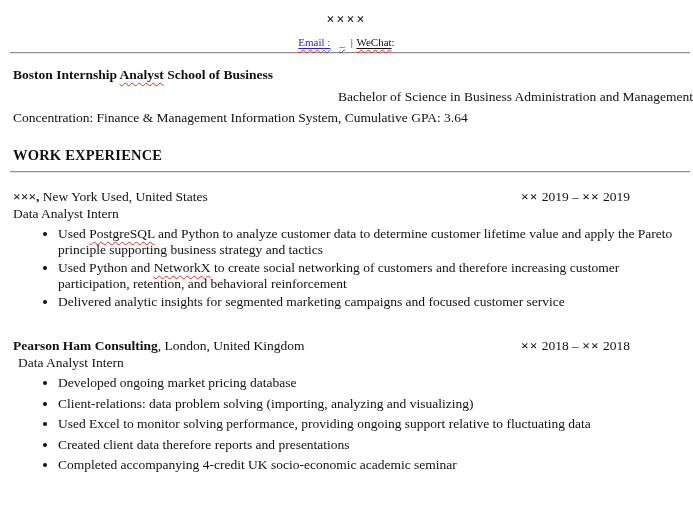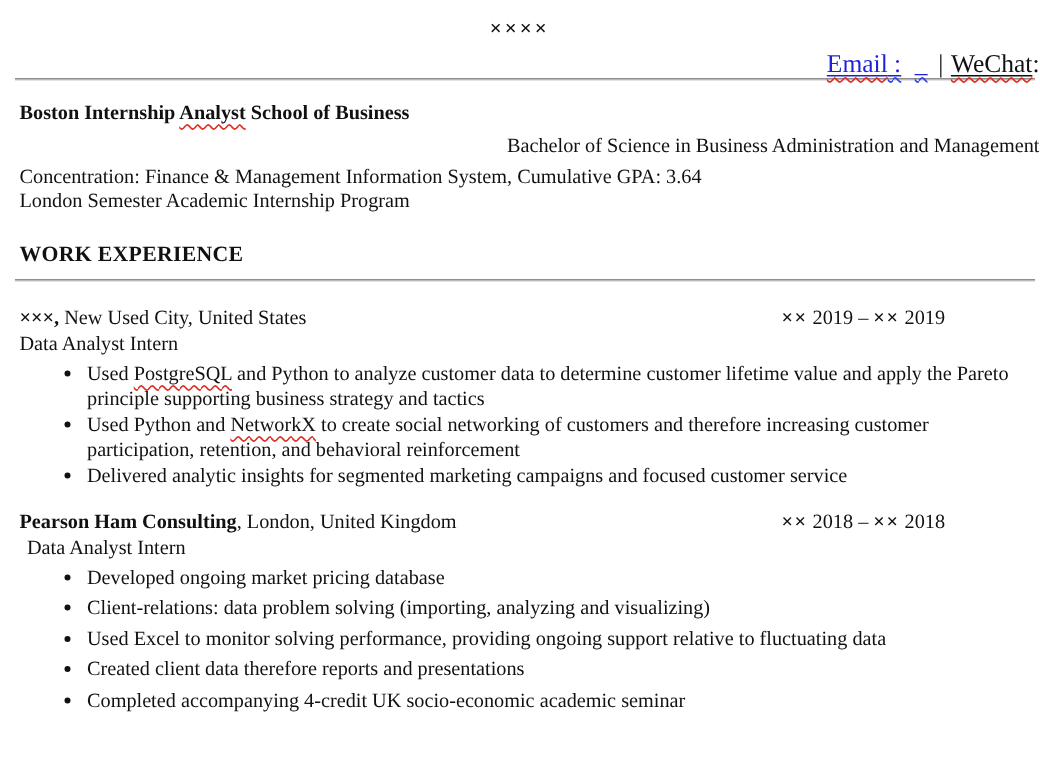--- a/index.html
+++ b/index.html
@@ -11,21 +11,21 @@
     background:#ffffff;
     font-family:"Liberation Serif","DejaVu Serif",serif;
     color:#111;
     overflow:hidden;
   }
   .name{
     text-align:center;font-weight:700;font-size:14px;
     letter-spacing:2px;line-height:16px;
   }
   .contact{
-    text-align:right;font-size:17px;margin-top:6px;line-height:17px;
+    text-align:center;font-size:11px;margin-top:6px;line-height:17px;
   }
   .link{color:#1f1fd9;text-decoration:underline;text-underline-offset:2px;}
   .u{text-decoration:underline;text-underline-offset:2px;}
   .wavy-red{
     text-decoration-line:underline;text-decoration-style:wavy;
     text-decoration-color:#e02b20;text-decoration-thickness:1px;
     text-underline-offset:3px;
   }
   .wavy-blue{
     text-decoration-line:underline;text-decoration-style:wavy;
@@ -47,21 +47,21 @@
     margin:1px 3px 0 10px;
   }
   .rule.r2{margin-top:8px;}
   .edu{margin:13px 0 0 13px;font-size:13.5px;}
   .school{font-weight:700;line-height:16px;margin-bottom:6px;}
   .degree{line-height:16px;margin-bottom:5px;text-align:right;}
   .conc,.prog{line-height:15.5px;}
   .b{font-weight:700;}
   .job{margin-left:13px;font-size:13.5px;}
   .job1{margin-top:15px;}
-  .job2{margin-top:13px;}
+  .job2{margin-top:27px;}
   .job-row{display:flex;justify-content:space-between;line-height:17px;}
   .job-date{margin-right:63px;white-space:nowrap;}
   .job-date .b{letter-spacing:1px;}
   .job-title{line-height:17px;}
   .job2 .job-title{margin-left:5px;}
   ul.bullets{margin:4px 0 0 0;padding-left:45px;list-style:disc;}
   .job1 ul.bullets li{line-height:16.5px;margin-bottom:1px;}
   .job2 ul.bullets li{line-height:16.5px;margin-bottom:4px;}
 </style>
 </head>
@@ -72,29 +72,28 @@
   <div class="name">××××</div>
 
   <div class="contact"><span class="wavy-red"><span class="link">Email</span></span><span class="wavy-blue"><span class="link"> :</span></span><span class="blank link wavy-blue">_</span> <span class="sep">|</span> <span class="wavy-red"><span class="u">WeChat</span></span><span>:</span></div>
 
   <div class="rule"></div>
 
   <div class="edu">
     <div class="school"><span>Boston Internship </span><span class="wavy-red">Analyst</span><span> School of Business</span></div>
     <div class="degree">Bachelor of Science in Business Administration and Management</div>
     <div class="conc">Concentration: Finance &amp; Management Information System, Cumulative GPA: 3.64</div>
-    <div class="prog">London Semester Academic Internship Program</div>
   </div>
 
   <div class="work-heading">WORK EXPERIENCE</div>
   <div class="rule r2"></div>
 
   <div class="job job1">
     <div class="job-row">
-      <div class="job-left"><span class="b">×××,</span><span> New Used City, United States</span></div>
+      <div class="job-left"><span class="b">×××,</span><span> New York Used, United States</span></div>
       <div class="job-date"><span class="b">××</span><span> 2019 – </span><span class="b">××</span><span> 2019</span></div>
     </div>
     <div class="job-title">Data Analyst Intern</div>
     <ul class="bullets">
       <li><span>Used </span><span class="wavy-red">PostgreSQL</span><span> and Python to analyze customer data to determine customer lifetime value and apply the Pareto principle supporting business strategy and tactics</span></li>
       <li><span>Used Python and </span><span class="wavy-red">NetworkX</span><span> to create social networking of customers and therefore increasing customer participation, retention, and behavioral reinforcement</span></li>
       <li><span>Delivered analytic insights for segmented marketing campaigns and focused customer service</span></li>
     </ul>
   </div>
 

